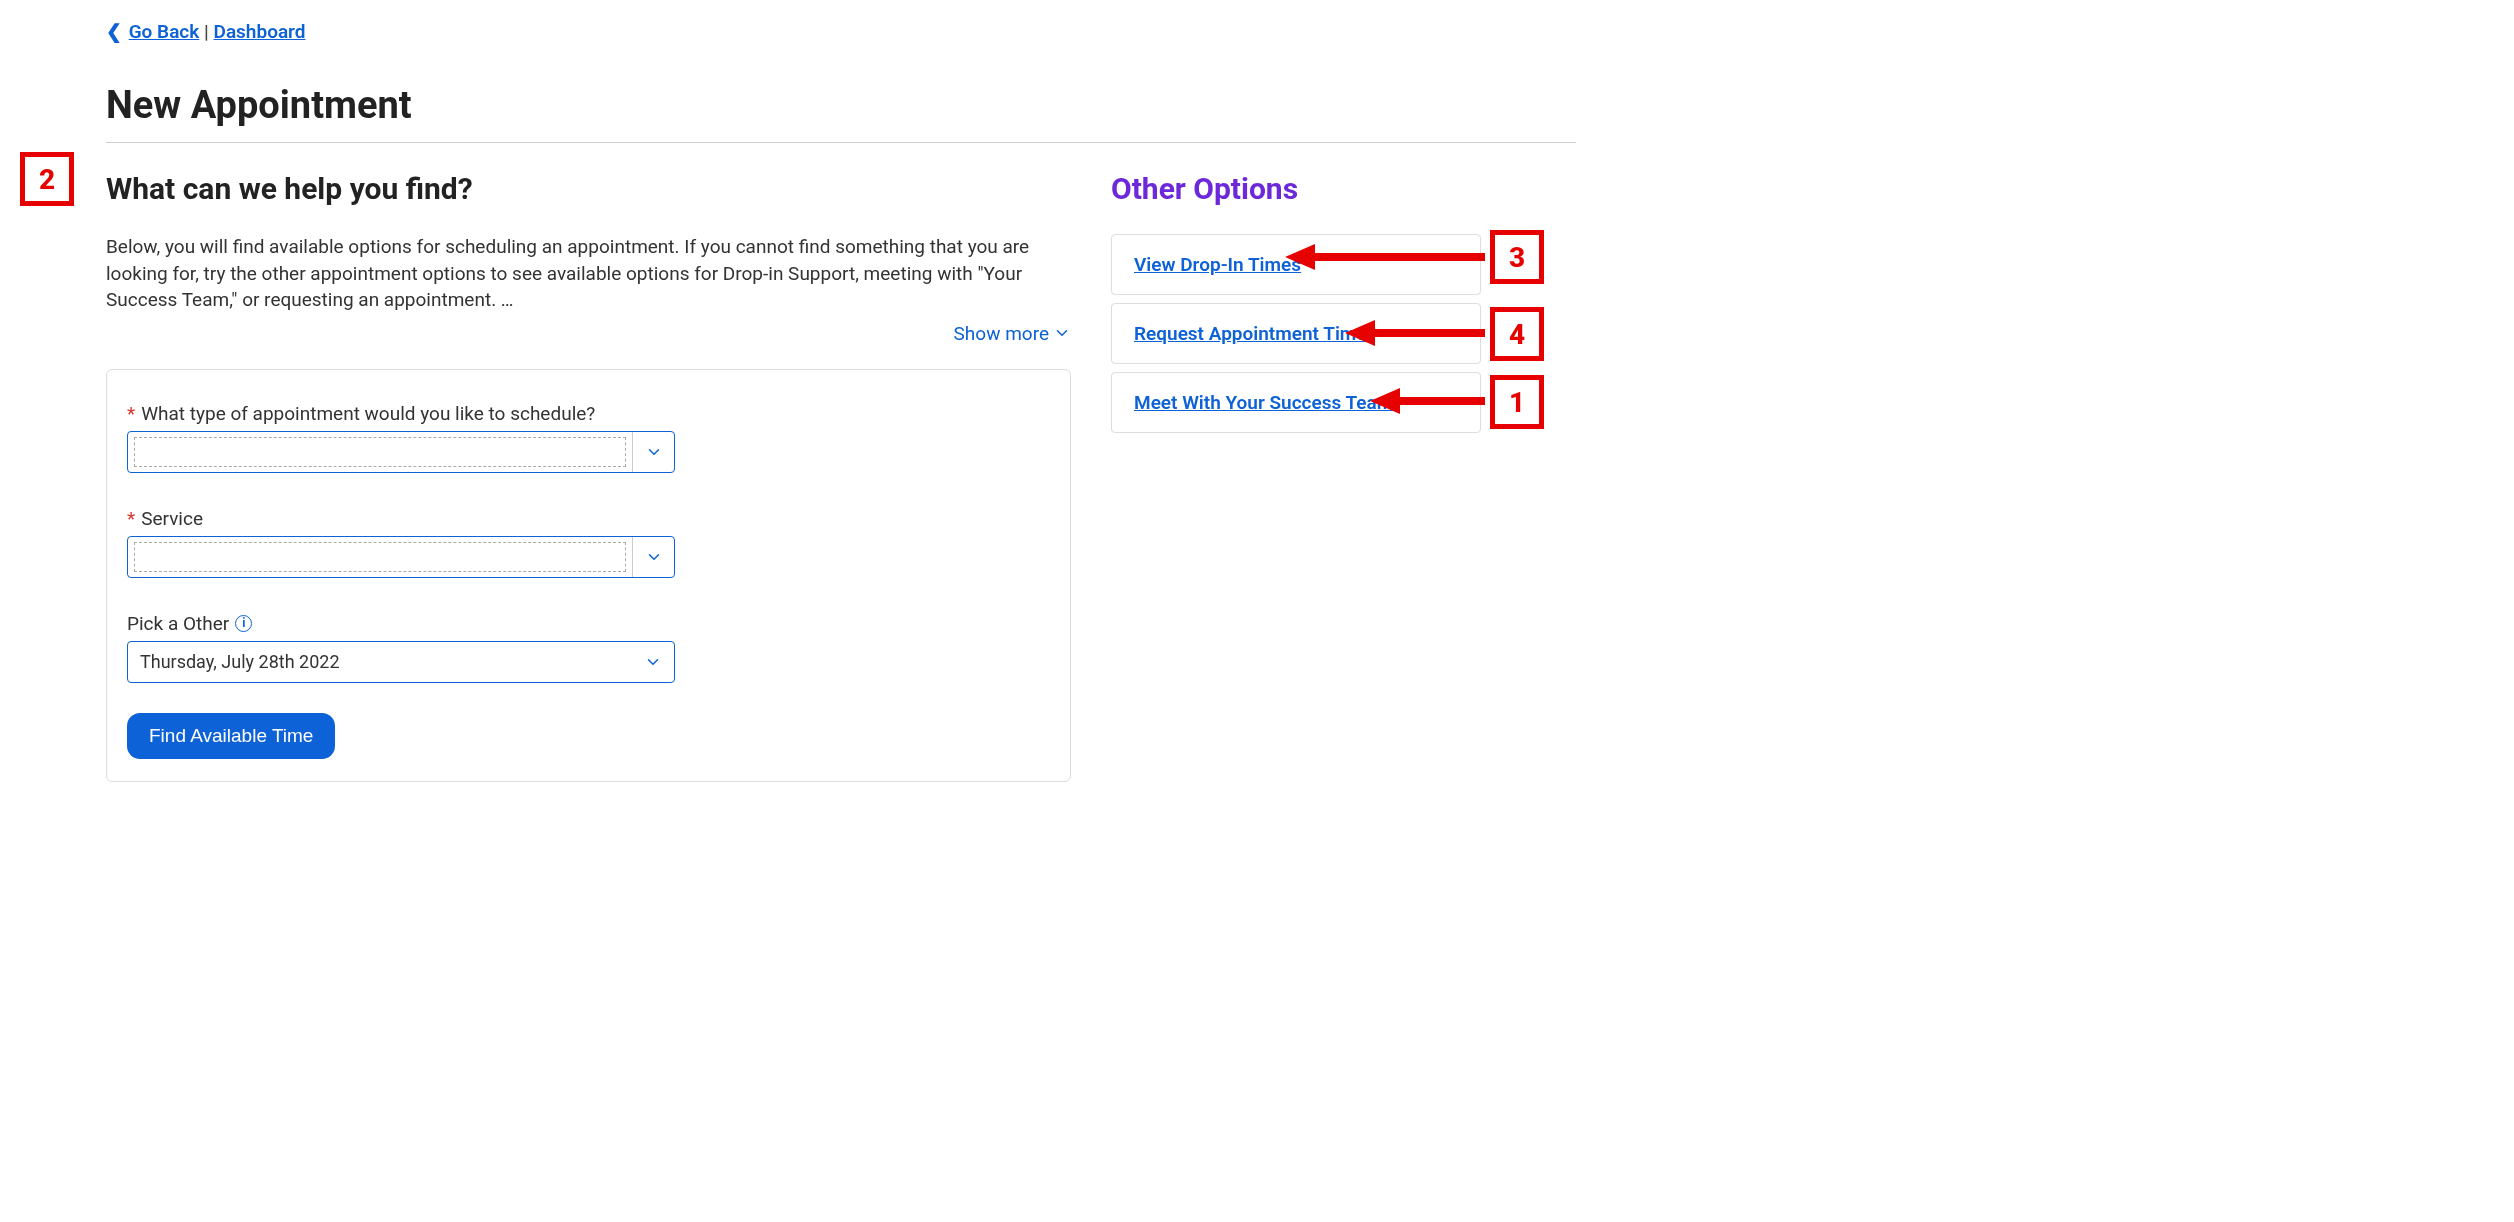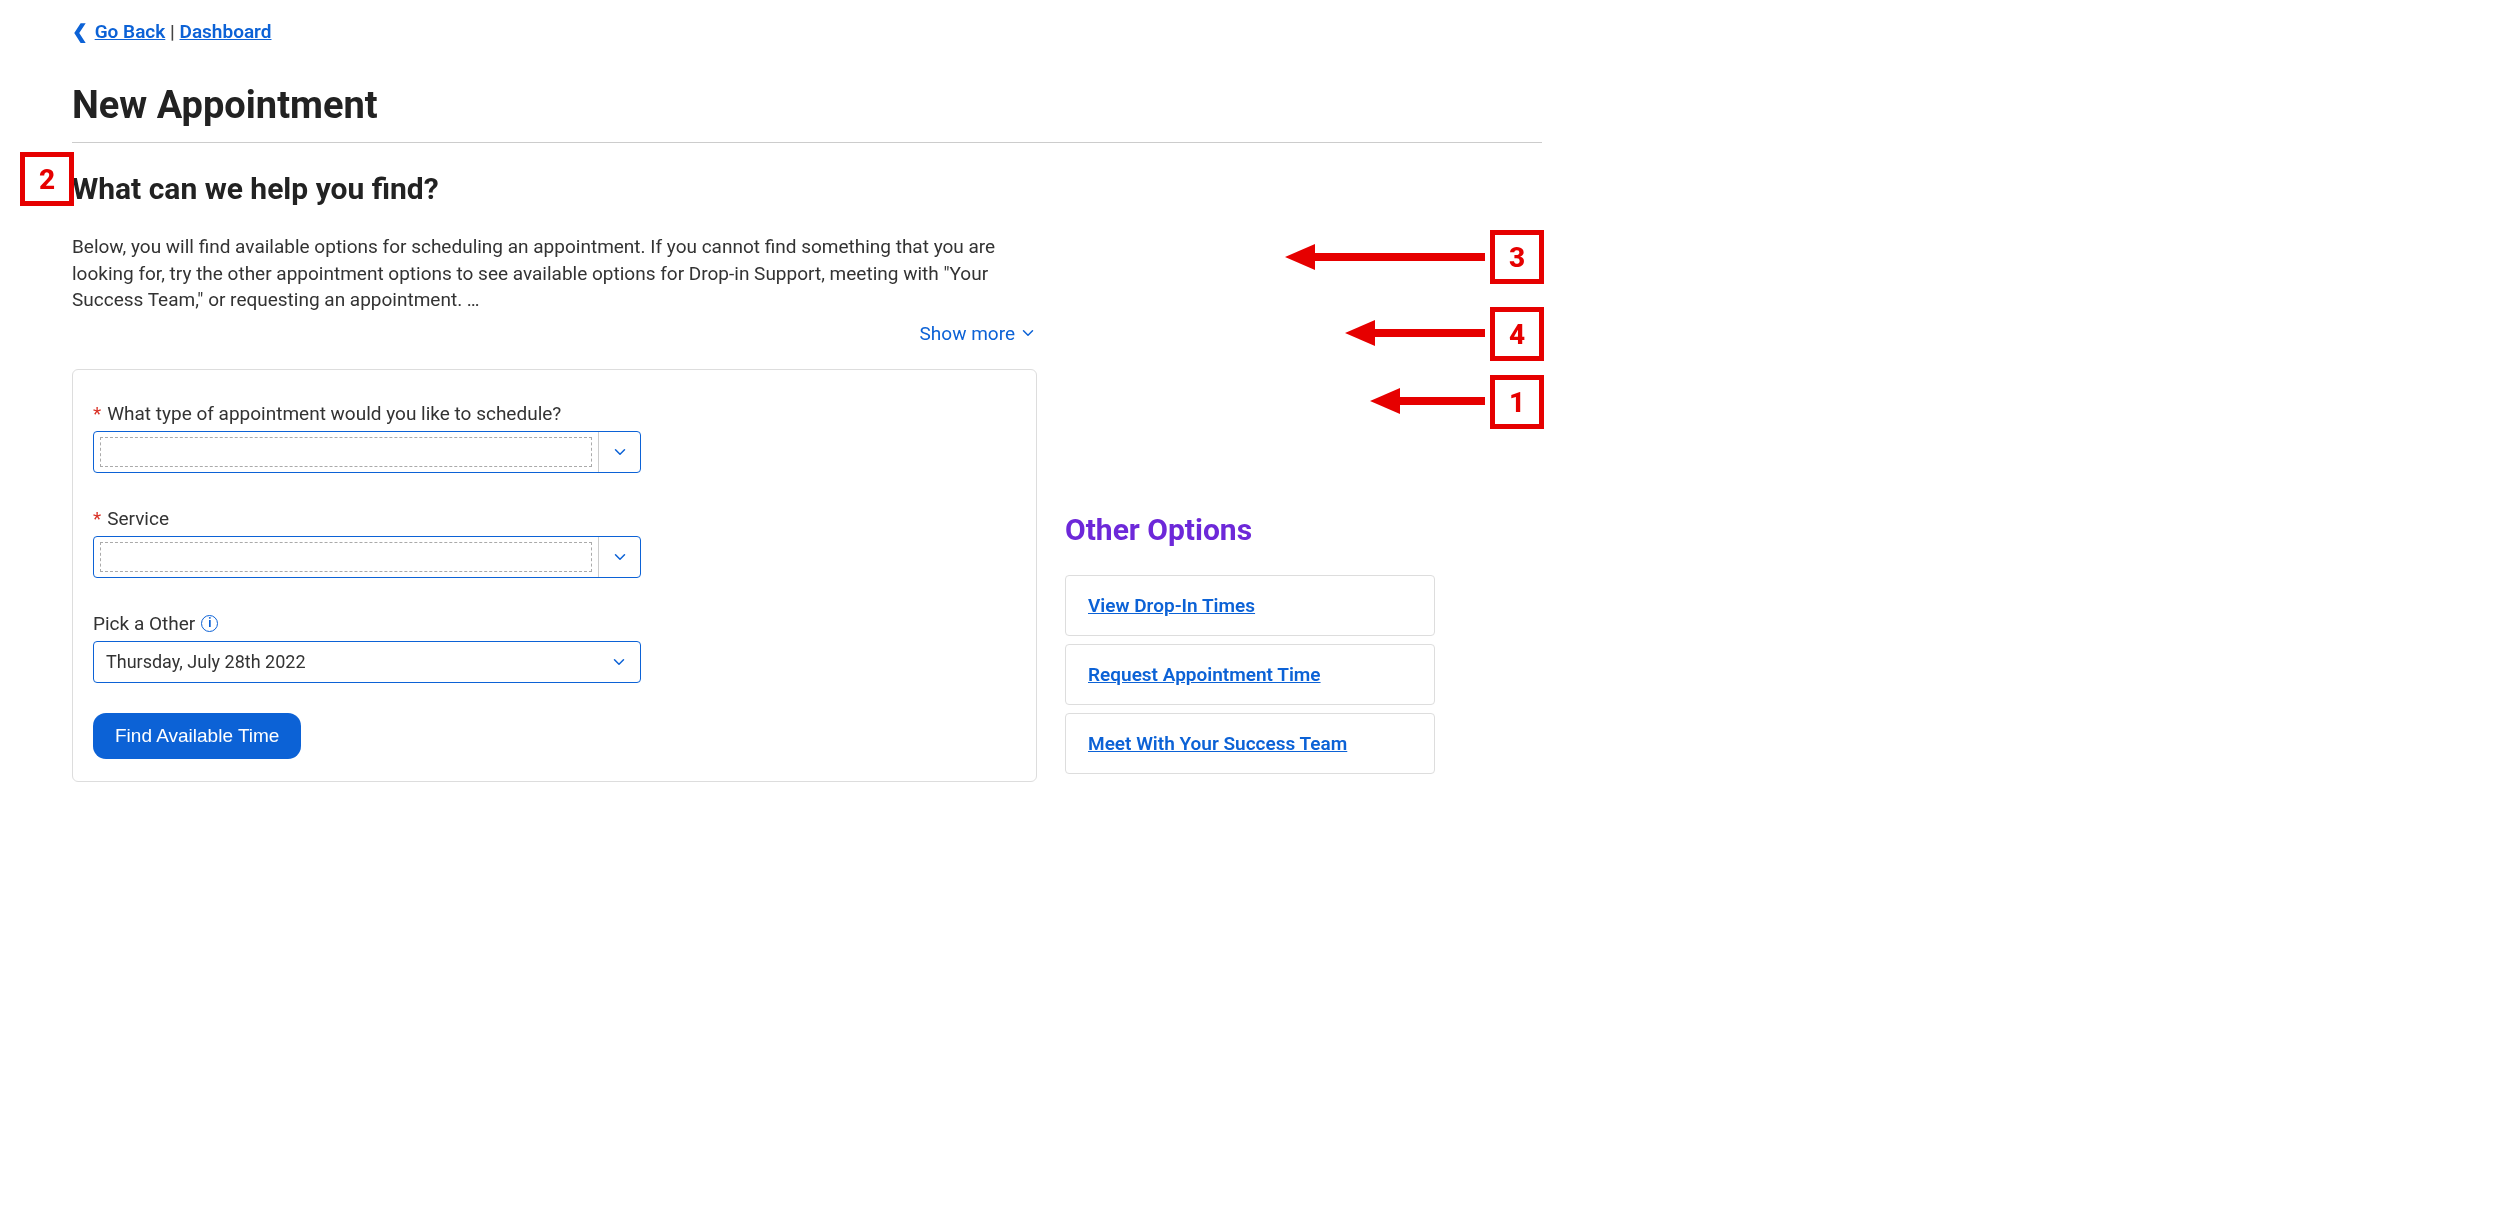--- a/index.html
+++ b/index.html
@@ -10,21 +10,21 @@
     
     body {
       font-family: -apple-system, BlinkMacSystemFont, "Segoe UI", Roboto, Helvetica, Arial, sans-serif;
       background: #ffffff;
       padding: 20px 20px 40px 20px;
       position: relative;
     }
     
     .container {
       max-width: 1470px;
-      margin: 0 auto 0 52px;
+      margin: 0 auto 0 86px;
     }
     
     .breadcrumb {
       font-size: 19px;
       color: #0C62D6;
       margin-bottom: 40px;
       font-weight: 600;
     }
     
     .breadcrumb a {
@@ -52,22 +52,21 @@
     }
     
     .hr {
       border: none;
       border-top: 1px solid #ccc;
       margin-bottom: 28px;
     }
     
     .main-layout {
       display: flex;
-      gap: 28px;
-      align-items: flex-end;
+      gap: 40px;
     }
     
     .left-col {
       flex: 1;
       max-width: 965px;
     }
     
     .right-col {
       width: 370px;
       min-width: 370px;

